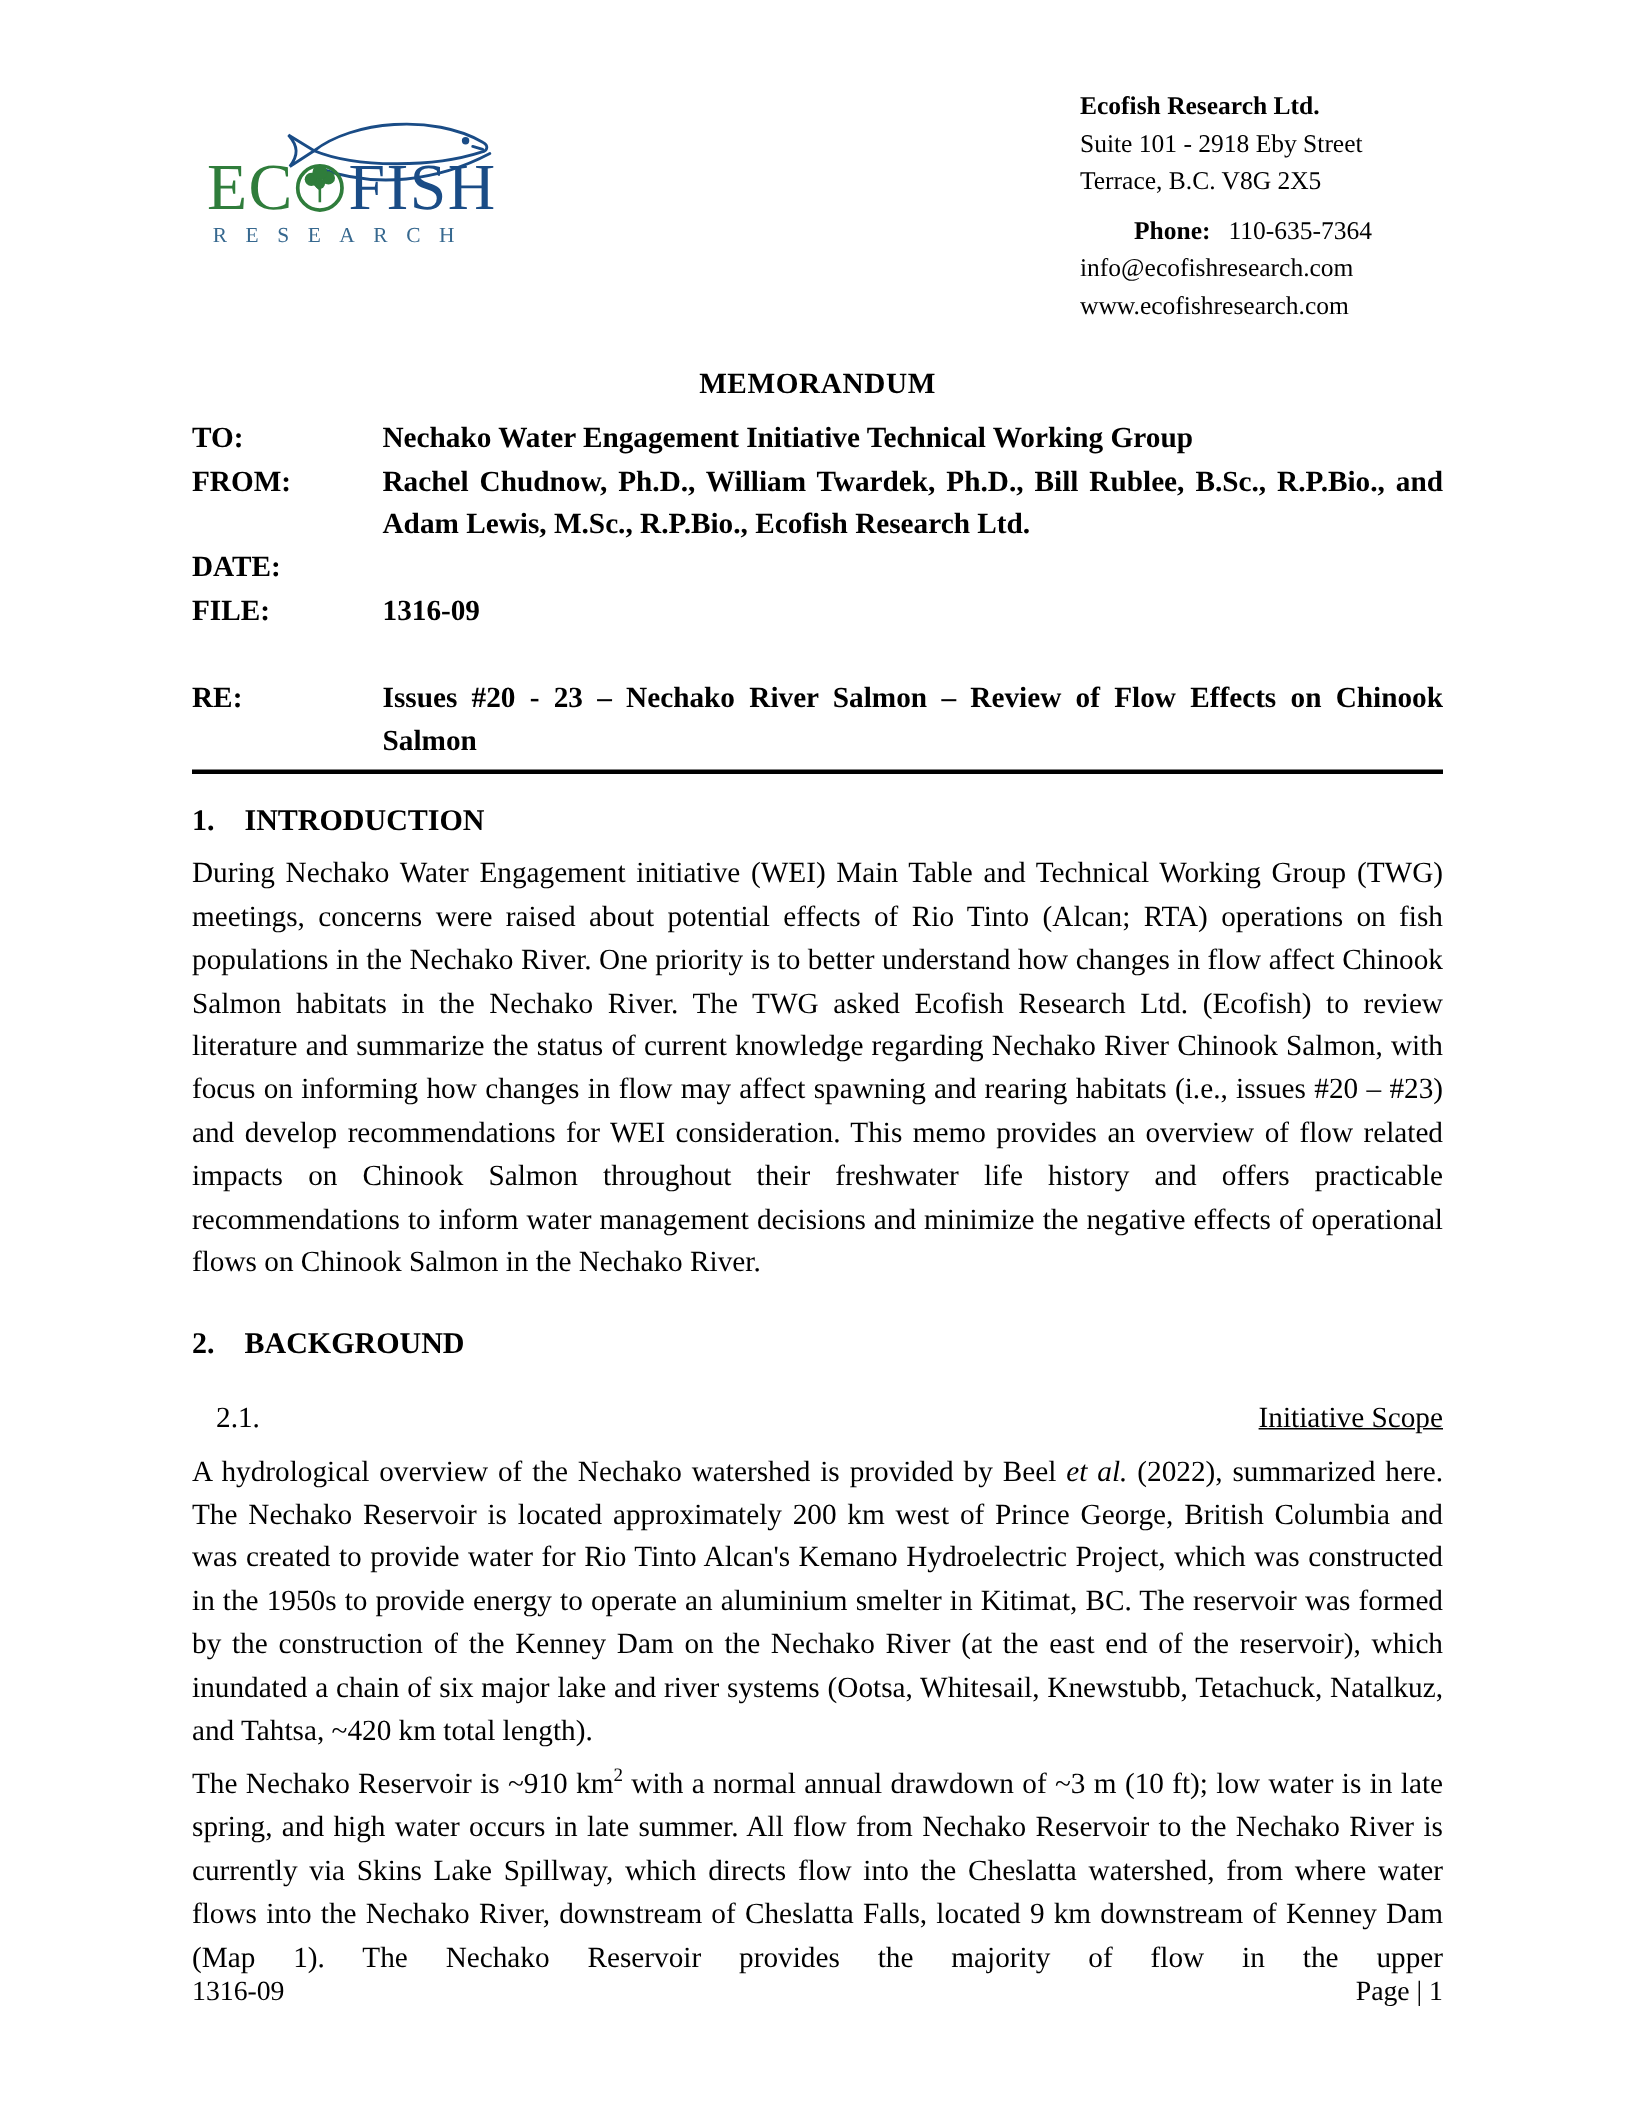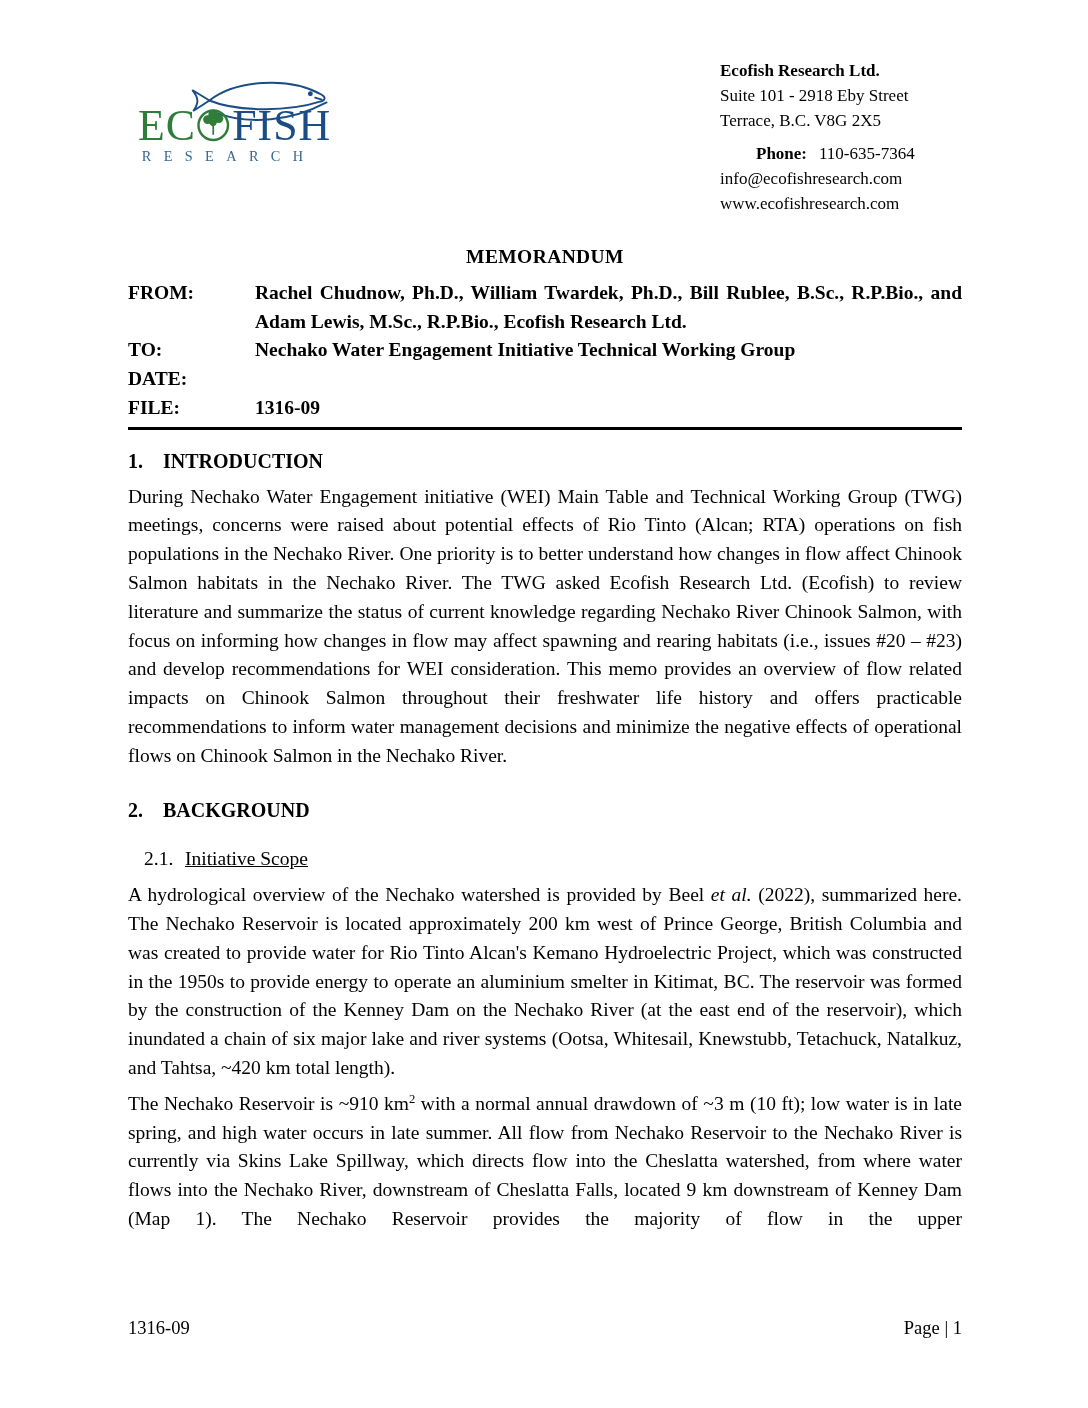--- a/index.html
+++ b/index.html
@@ -31,21 +31,21 @@
   }
   .field-row { display: flex; }
   .field-label { flex: none; width: 127px; font-weight: bold; }
   .field-value { flex: 1; font-weight: bold; text-align: justify; }
   .re-row { margin-top: 29px; }
   .rule { border: none; border-top: 3px solid #000; margin: 4px 0 0; }
   
   .h-sec { display: flex; font-size: 20px; font-weight: bold; margin: 17px 0 0; }
   .h-sec .h-num { flex: none; width: 35px; }
   .h-sec.bg { margin-top: 25px; }
-  .h-sub { display: flex; font-size: 19.5px; font-weight: normal; margin: 21px 0 0 16px; }
+  .h-sub { display: flex; font-size: 19.5px; font-weight: normal; margin: 21px 0 0 16px; justify-content: space-between; }
   .h-sub .h-num { flex: none; width: 41px; }
   .h-sub .h-title { text-decoration: underline; }
   p.body-par { margin: 7px 0 0; text-align: justify; }
   p.justify-last { text-align-last: justify; }
   .sup { font-size: 0.65em; vertical-align: super; line-height: 0; }
   
   .footer {
     position: absolute; left: 128px; right: 126px; top: 1314px;
     display: flex; justify-content: space-between; font-size: 18.5px;
   }
@@ -100,33 +100,37 @@
       </div>
       <div>info@ecofishresearch.com</div>
       <div>www.ecofishresearch.com</div>
     </div>
   </header>
 
   <div class="memo-title">MEMORANDUM</div>
 
   <div>
     <div class="field-row">
+      <span class="field-label">TO:</span>
+      <span class="field-value">Nechako Water Engagement Initiative Technical Working Group</span>
+    </div>
+    <div class="field-row">
       <span class="field-label">FROM:</span>
       <span class="field-value">Rachel Chudnow, Ph.D., William Twardek, Ph.D., Bill Rublee, B.Sc., R.P.Bio., and Adam Lewis, M.Sc., R.P.Bio., Ecofish Research Ltd.</span>
-    </div>
-    <div class="field-row">
-      <span class="field-label">TO:</span>
-      <span class="field-value">Nechako Water Engagement Initiative Technical Working Group</span>
     </div>
     <div class="field-row">
       <span class="field-label">DATE:</span>
     </div>
     <div class="field-row">
       <span class="field-label">FILE:</span>
       <span class="field-value">1316-09</span>
+    </div>
+    <div class="field-row re-row">
+      <span class="field-label">RE:</span>
+      <span class="field-value">Issues #20 - 23 – Nechako River Salmon – Review of Flow Effects on Chinook Salmon</span>
     </div>
   </div>
 
   <hr class="rule">
 
   <div class="h-sec">
     <span class="h-num">1.</span>
     <span>INTRODUCTION</span>
   </div>
   <p class="body-par"><span>During Nechako Water Engagement initiative (WEI) Main Table and Technical Working Group (TWG) meetings, concerns were raised about potential effects of Rio Tinto (Alcan; RTA) operations on fish populations in the Nechako River. One priority is to better understand how changes in flow affect Chinook Salmon habitats in the Nechako River. The TWG asked Ecofish Research Ltd. (Ecofish) to review literature and summarize the status of current knowledge regarding Nechako River Chinook Salmon, with focus on informing how changes in flow may affect spawning and rearing habitats (i.e., issues #20 – #23) and develop recommendations for WEI consideration. This memo provides an overview of flow related impacts on Chinook Salmon throughout their freshwater life history and offers practicable recommendations to inform water management decisions and minimize the negative effects of operational flows on Chinook Salmon in the Nechako River.</span></p>

